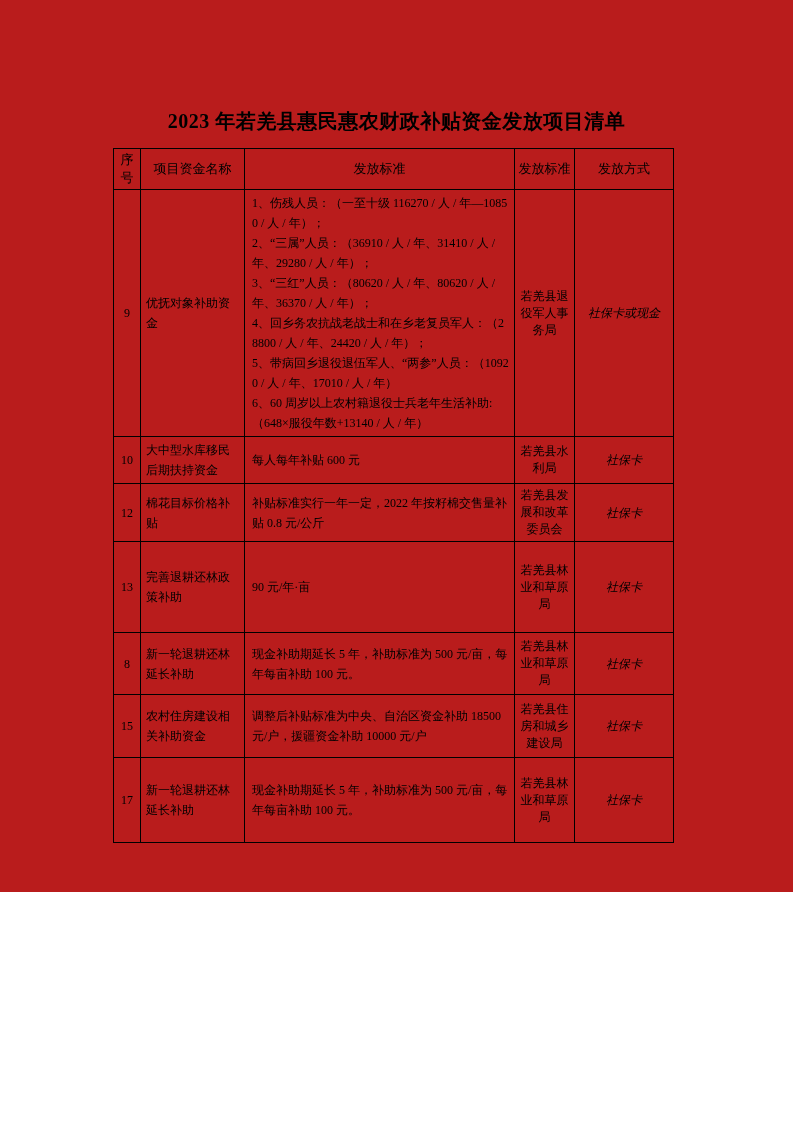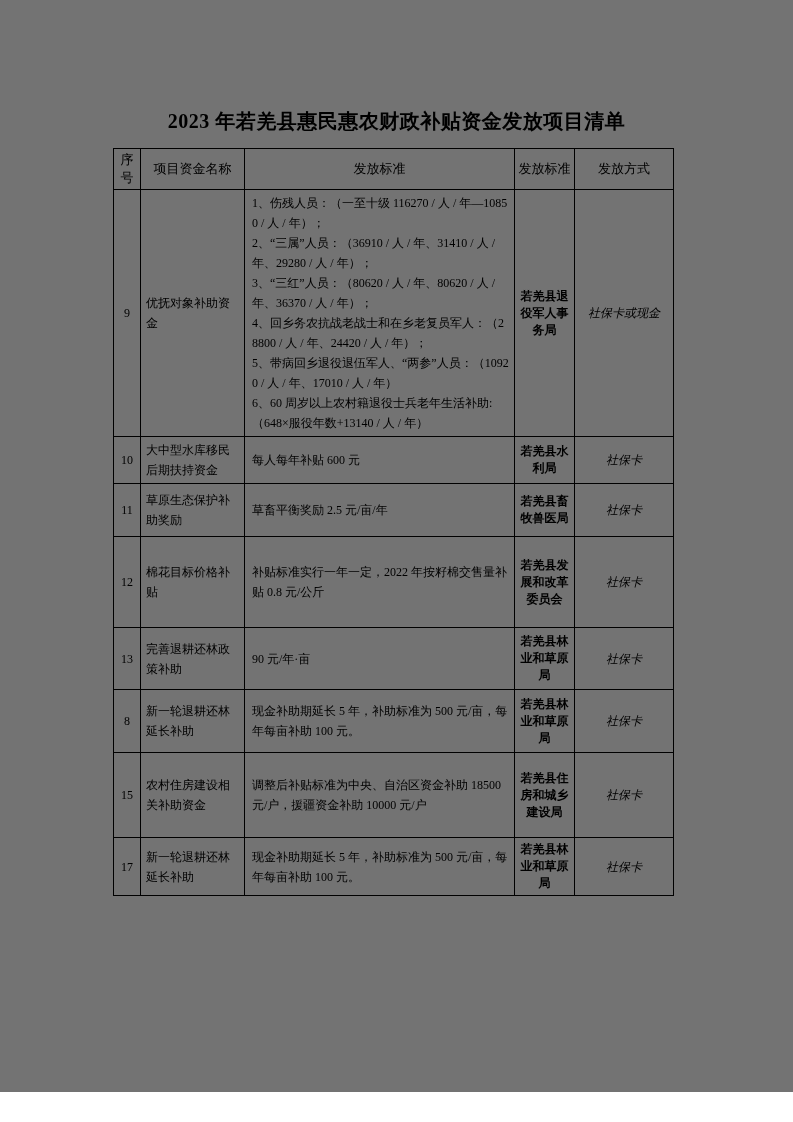--- a/index.html
+++ b/index.html
@@ -3,22 +3,22 @@
 <meta charset="utf-8">
 <style>
   html, body {
     margin: 0;
     padding: 0;
     background: #ffffff;
   }
   .page {
     position: relative;
     width: 793px;
-    height: 1092px;
-    background: #737373;
+    height: 892px;
+    background: #b91c1c;
     color: #000000;
     font-family: "Liberation Serif", "DejaVu Serif", serif;
     overflow: hidden;
   }
   .title {
     margin: 0;
     padding-top: 108px;
     text-align: center;
     font-size: 20px;
     font-weight: bold;
@@ -52,21 +52,21 @@
   }
   thead tr { height: 40px; }
   td {
     font-size: 12px;
     line-height: 20px;
     padding: 3px 5px;
   }
   td.c-no     { text-align: center; padding: 3px 1px; }
   td.c-name   { text-align: left; }
   td.c-std    { text-align: left; padding-left: 7px; }
-  td.c-dept   { text-align: center; line-height: 17px; padding: 3px 2px; font-weight: bold; }
+  td.c-dept   { text-align: center; line-height: 17px; padding: 3px 2px; }
   td.c-method { text-align: center; font-style: italic; }
   .std-line { display: block; }
   
   tbody tr:nth-child(1) { height: 247px; }
   tbody tr:nth-child(2) { height: 43px; }
   tbody tr:nth-child(3) { height: 53px; }
   tbody tr:nth-child(4) { height: 91px; }
   tbody tr:nth-child(5) { height: 62px; }
   tbody tr:nth-child(6) { height: 63px; }
   tbody tr:nth-child(7) { height: 85px; }
@@ -115,29 +115,20 @@
   <tr>
     <td class="c-no">10</td>
     <td class="c-name">大中型水库移民后期扶持资金</td>
     <td class="c-std">
             <div class="std-line">每人每年补贴 600 元</div>
           </td>
     <td class="c-dept">若羌县水利局</td>
     <td class="c-method">社保卡</td>
   </tr>
 
-  <tr>
-    <td class="c-no">11</td>
-    <td class="c-name">草原生态保护补助奖励</td>
-    <td class="c-std">
-            <div class="std-line">草畜平衡奖励 2.5 元/亩/年</div>
-          </td>
-    <td class="c-dept">若羌县畜牧兽医局</td>
-    <td class="c-method">社保卡</td>
-  </tr>
 
   <tr>
     <td class="c-no">12</td>
     <td class="c-name">棉花目标价格补贴</td>
     <td class="c-std">
             <div class="std-line">补贴标准实行一年一定，2022 年按籽棉交售量补贴 0.8 元/公斤</div>
           </td>
     <td class="c-dept">若羌县发展和改革委员会</td>
     <td class="c-method">社保卡</td>
   </tr>

